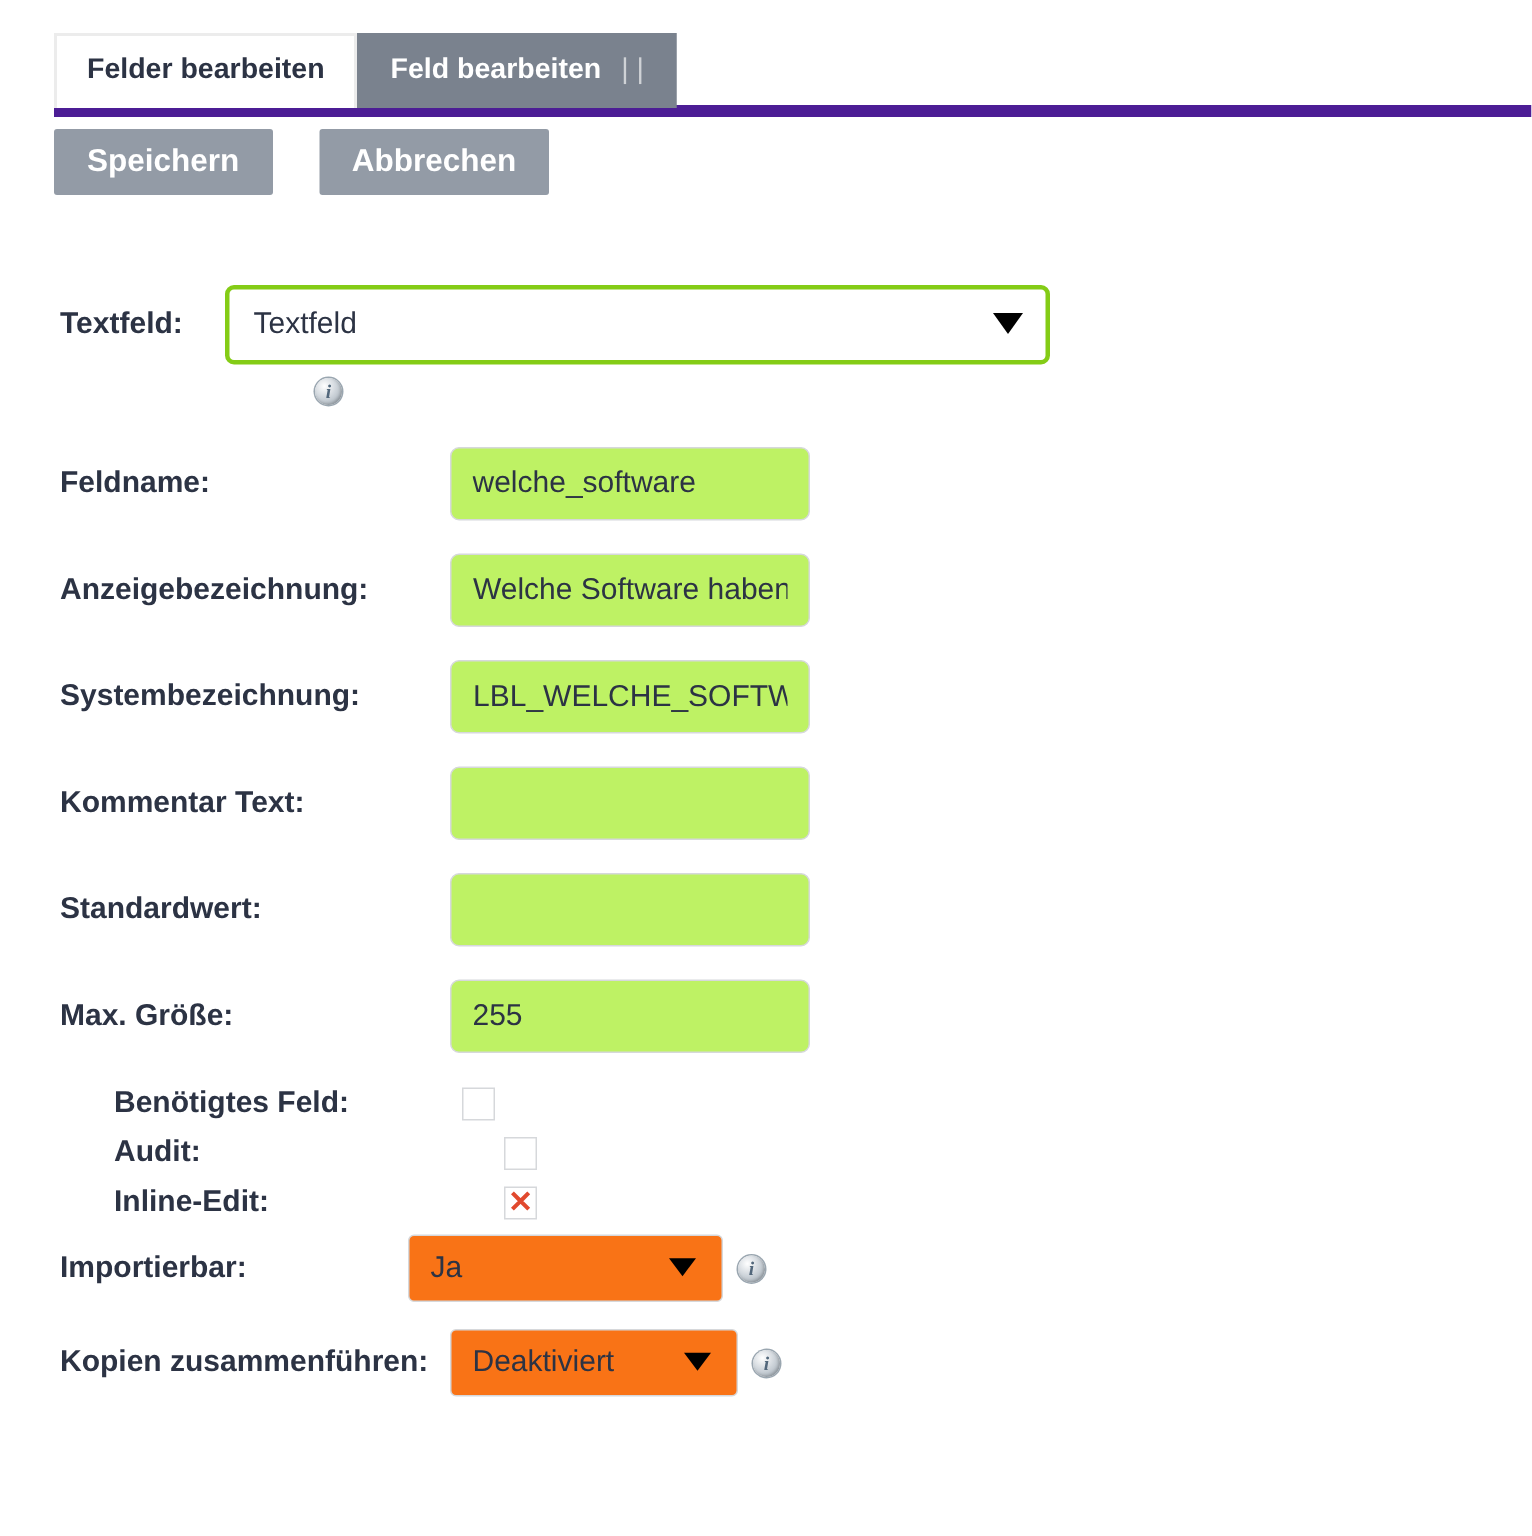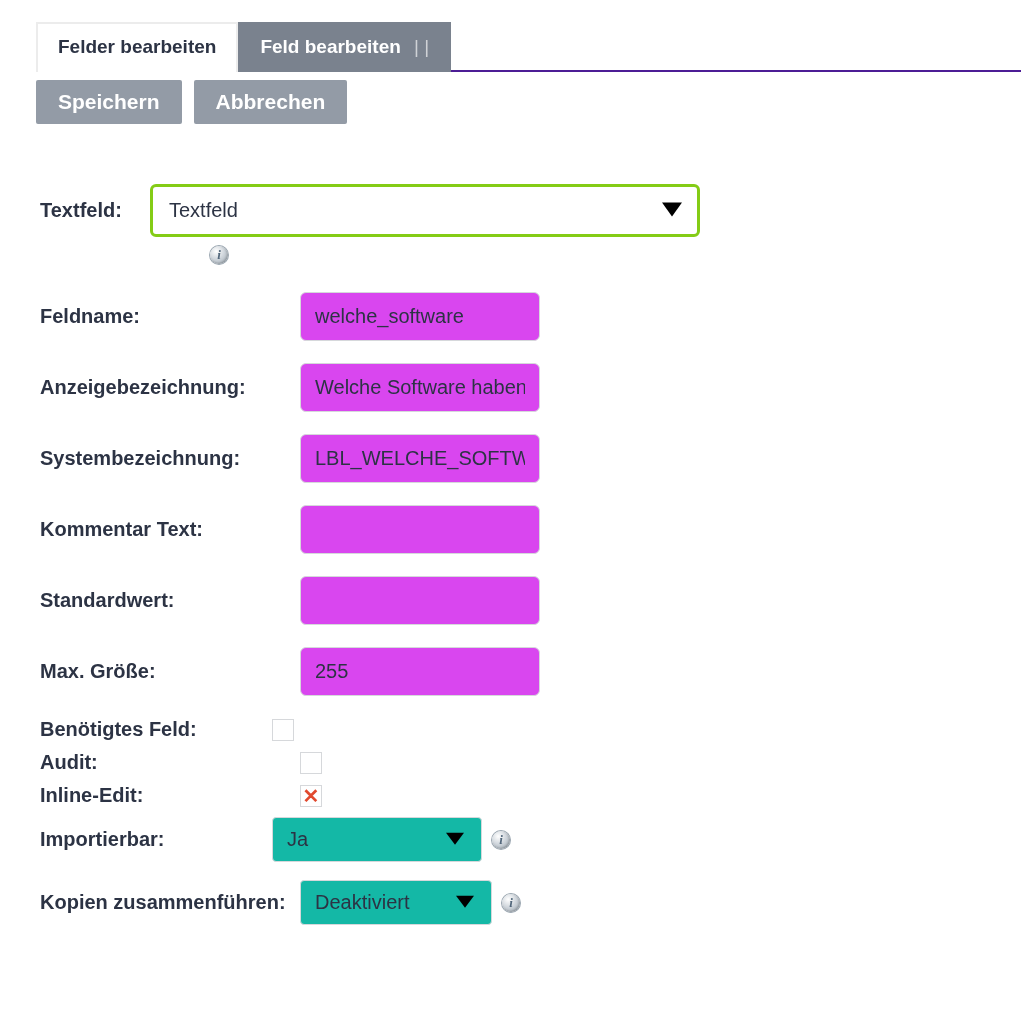--- a/index.html
+++ b/index.html
@@ -12,21 +12,21 @@
       font-size: 18px;
       color: #2c3344;
       background: #fff;
       padding: 0;
       width: 1021px;
     }
     .tabs {
       display: flex;
       margin-left: 36px;
       margin-top: 20px;
-      border-bottom: 2px solid #4c1d95;
+      border-bottom: 8px solid #4c1d95;
     }
     .tab {
       padding: 12px 20px;
       font-weight: 600;
       font-size: 19px;
       cursor: pointer;
       user-select: none;
     }
     .tab.inactive {
       background: #fff;
@@ -44,21 +44,21 @@
       top: 2px;
     }
     .tab-close-bars {
       margin-left: 8px;
       color: #cfd2d6;
       cursor: pointer;
       font-weight: 300;
     }
     .toolbar {
       display: flex;
-      gap: 12px;
+      gap: 31px;
       margin-left: 36px;
       margin-top: 8px;
     }
     .btn {
       background: #939ba6;
       color: #fff;
       border: none;
       padding: 10px 22px;
       font-size: 21px;
       font-weight: 700;
@@ -104,21 +104,21 @@
       -webkit-appearance: none;
       cursor: pointer;
     }
     .select-md {
       border: 1px solid #d6d8db;
       border-radius: 4px;
       padding: 10px 14px;
       font-size: 20px;
       color: #2c3344;
       width: 210px;
-      background: #14b8a6;
+      background: #f97316;
       appearance: none;
       -webkit-appearance: none;
       cursor: pointer;
     }
     .caret {
       position: absolute;
       right: 18px;
       top: 50%;
       transform: translateY(-60%);
       pointer-events: none;
@@ -137,21 +137,21 @@
       border-right: 9px solid transparent;
       border-top: 12px solid #000;
     }
     .input-text {
       border: 1px solid #d6d8db;
       border-radius: 6px;
       padding: 12px 14px;
       font-size: 20px;
       color: #2c3344;
       width: 240px;
-      background: #d946ef;
+      background: #bef264;
     }
     .checkbox {
       width: 22px;
       height: 22px;
       border: 1px solid #d6d8db;
       background: #fff;
       cursor: pointer;
       display: inline-block;
     }
     .checkbox.x {
@@ -181,20 +181,21 @@
       background: radial-gradient(circle at 35% 30%, #ffffff 0%, #d0d6dc 45%, #9aa6b0 100%);
       box-shadow: inset -1px -1px 2px rgba(0,0,0,0.2), 0 0 0 1px #9aa6b0;
     }
     .info-below {
       margin-left: 160px;
       margin-top: 6px;
       margin-bottom: 28px;
     }
     .form-row.tight {
       margin-bottom: 10px;
+      margin-left: 36px;
     }
     .form-row.select-row {
       margin-bottom: 18px;
     }
   </style>
 </head>
 <body>
 
 <div class="tabs">
   <div class="tab inactive">

